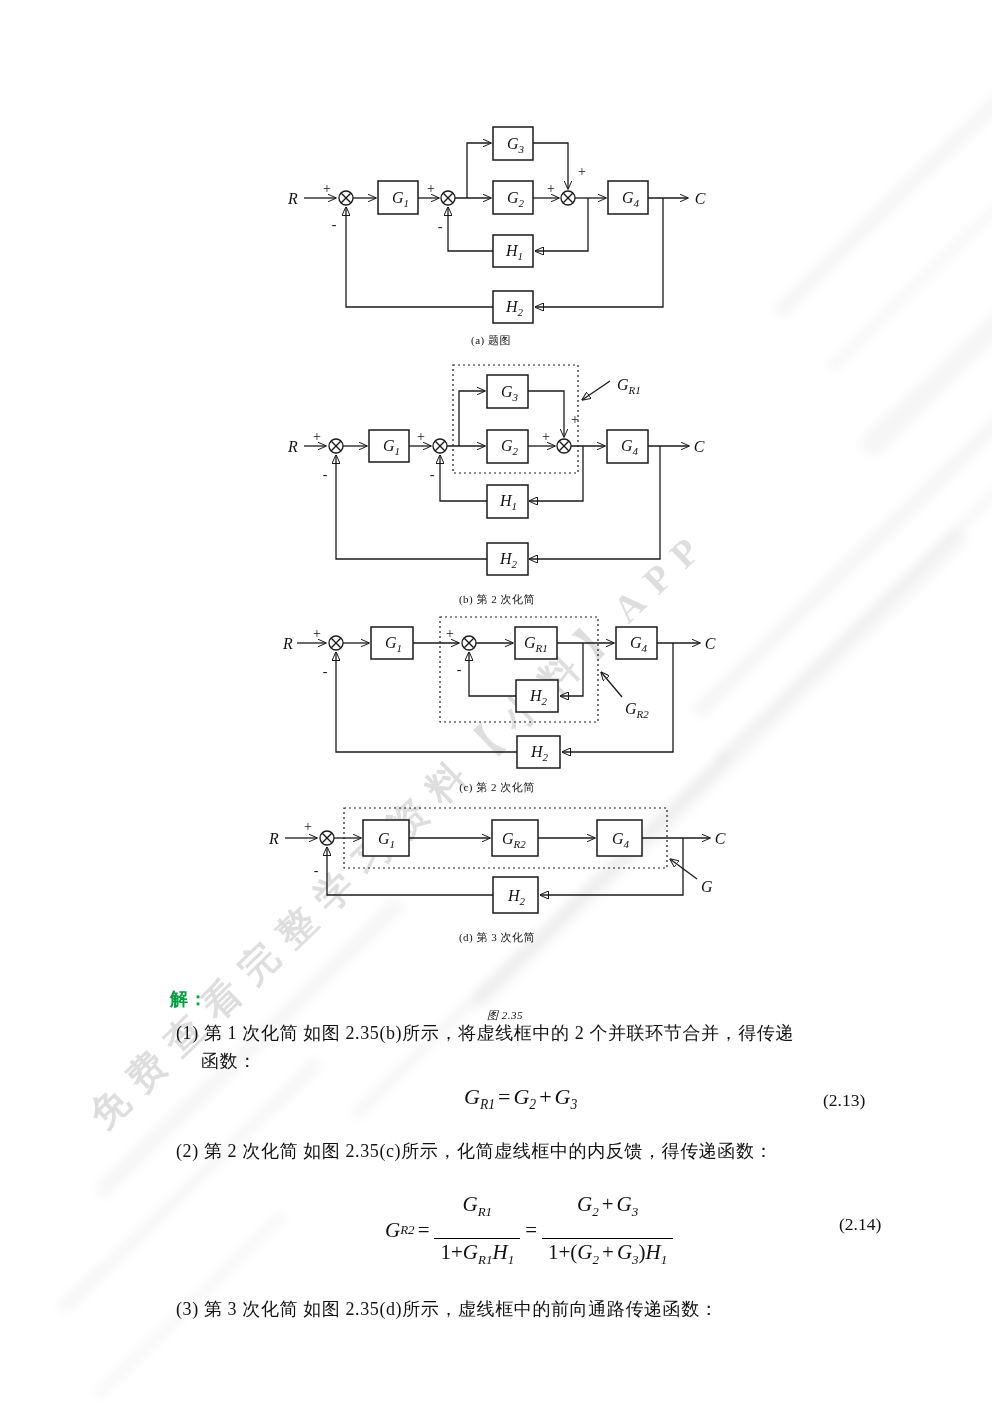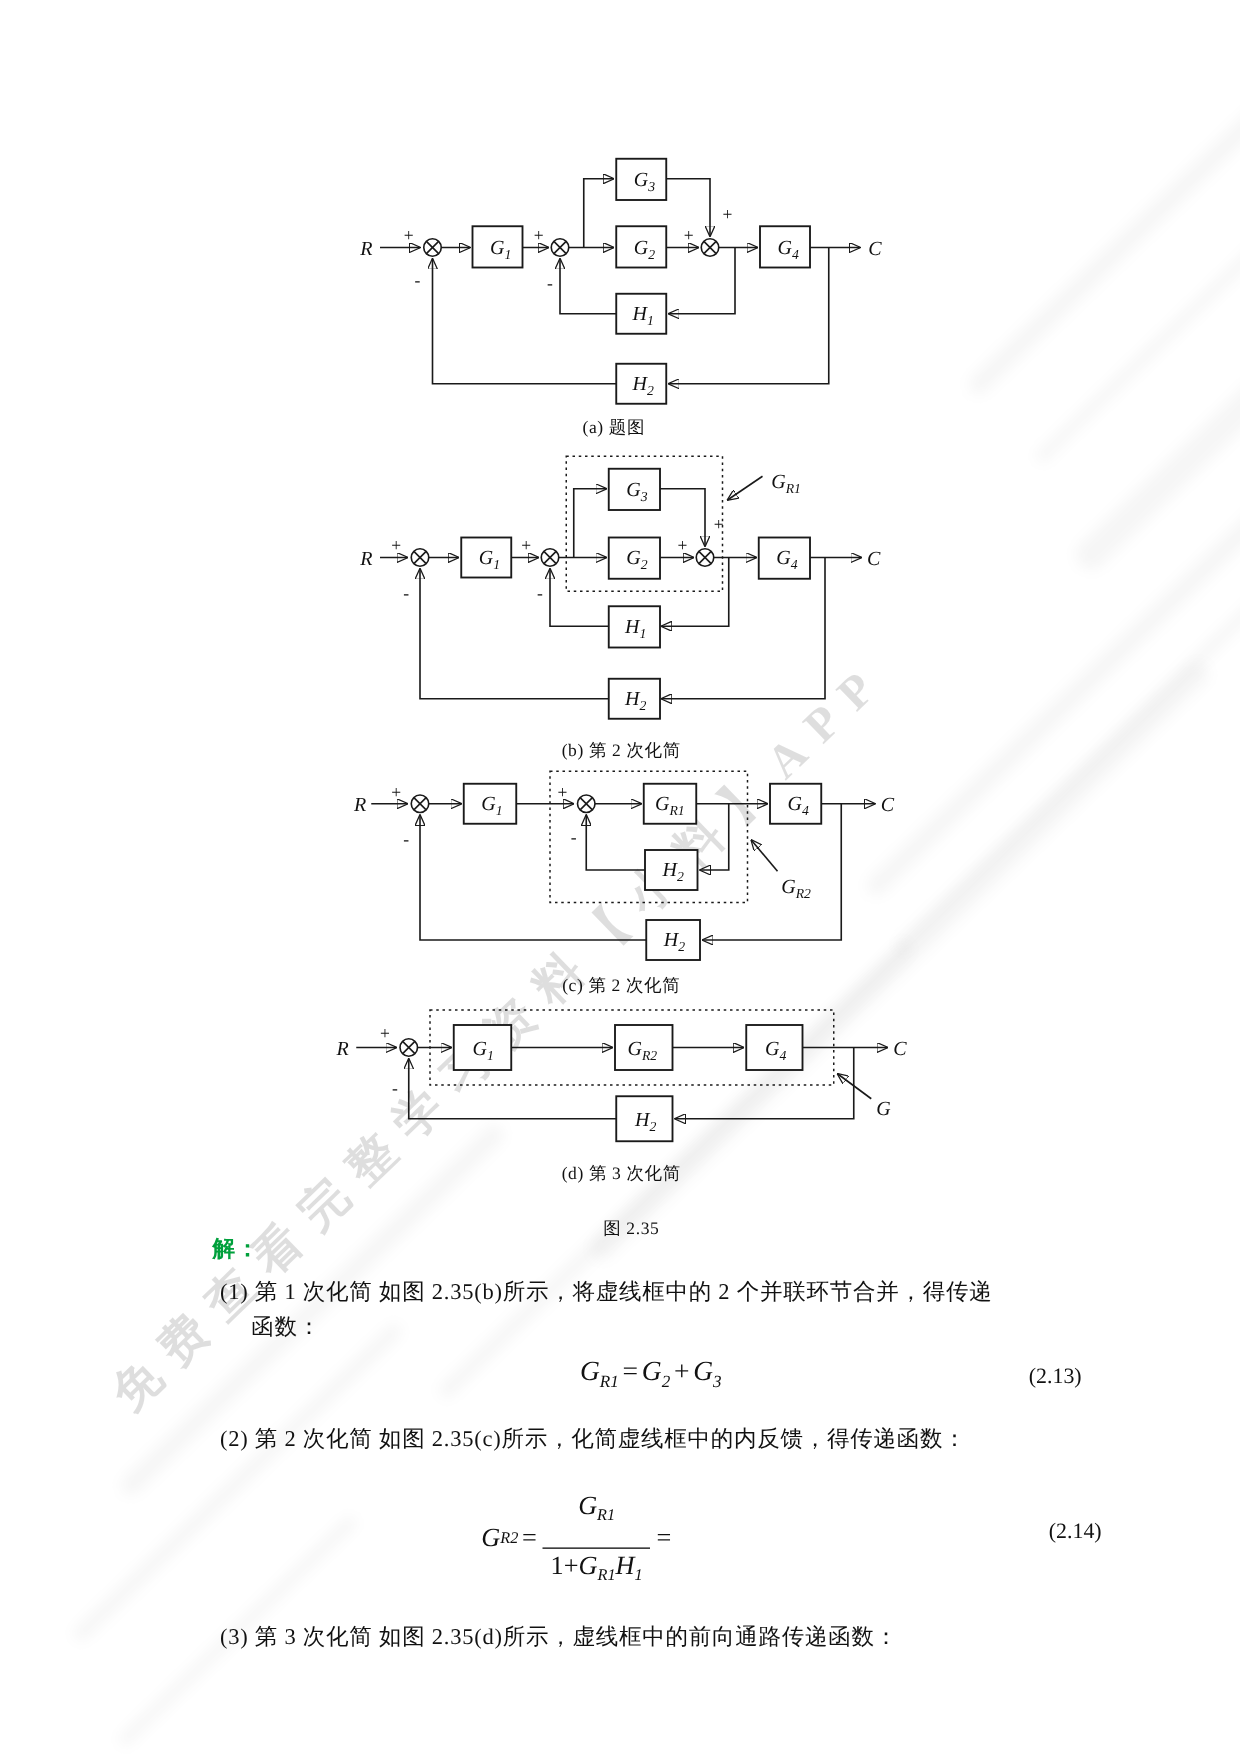--- a/index.html
+++ b/index.html
@@ -17,21 +17,21 @@
   .diag{position:absolute;z-index:2;}
   .diag line,.diag polyline,.diag rect,.diag circle,.diag path{stroke:#1a1a1a;fill:none;}
   .diag .box{fill:#fff;stroke-width:1.5;}
   .diag .wire{stroke-width:1.3;}
   .diag .dot{stroke-width:1.2;stroke-dasharray:2,3;fill:none;}
   .diag text{font-family:"Liberation Serif","DejaVu Serif",serif;fill:#111;stroke:none;}
   .diag .var{font-size:16px;font-style:italic;}
   .diag .sub{font-size:11px;font-style:italic;}
   .diag .sgn{font-size:14px;font-style:normal;}
   .cap{position:absolute;z-index:2;transform:translateX(-50%);white-space:nowrap;
-       font-size:14px;letter-spacing:0.5px;text-align:center;}
+       font-size:11px;letter-spacing:0.5px;text-align:center;}
   
   .sol-head{position:absolute;z-index:2;font-size:18px;font-weight:bold;color:#00A03C;letter-spacing:1px;}
   .para{position:absolute;z-index:2;font-size:18px;letter-spacing:0.6px;white-space:nowrap;}
   .eq{position:absolute;z-index:2;font-size:22px;white-space:nowrap;}
   .eq .v{font-style:italic;}
   .eq sub{font-size:62%;font-style:italic;}
   .eq .op{font-style:normal;padding:0 3px;}
   .eq14{display:flex;align-items:center;font-size:21px;}
   .frac{display:inline-flex;flex-direction:column;align-items:center;margin:0 2px;}
   .frac .num{padding:0 6px 1px;}
@@ -255,21 +255,21 @@
     <text class="var" x="502" y="844"><tspan>G</tspan><tspan class="sub" dy="4">R2</tspan></text>
     <text class="var" x="612" y="844"><tspan>G</tspan><tspan class="sub" dy="4">4</tspan></text>
     <text class="var" x="508" y="901"><tspan>H</tspan><tspan class="sub" dy="4">2</tspan></text>
     <text class="var" x="701" y="892">G</text>
     <g>
       <text class="sgn" x="308" y="831" text-anchor="middle">+</text>
       <text class="sgn" x="316" y="875" text-anchor="middle">-</text>
     </g>
   </svg>
   <div class="cap" style="left:497px;top:930px;">(d) 第 3 次化简</div>
-  <div class="cap" style="left:505px;top:974px;">图 2.35</div>
+  <div class="cap" style="left:505px;top:1008px;font-style:italic;">图 2.35</div>
 
   <div class="sol-head" style="left:170px;top:987px;">解：</div>
 
   <div class="para" style="left:176px;top:1021px;">(1) 第 1 次化简  如图 2.35(b)所示，将虚线框中的 2 个并联环节合并，得传递</div>
   <div class="para" style="left:170px;top:1049px;margin-left:31px;">函数：</div>
 
   <div class="eq" style="left:464px;top:1084px;">
     <span class="v">G</span><sub>R1</sub><span class="op">=</span><span class="v">G</span><sub>2</sub><span class="op">+</span><span class="v">G</span><sub>3</sub>
   </div>
   <div class="eqnum" style="left:795px;top:1090px;">(2.13)</div>
@@ -278,18 +278,22 @@
 
   <div class="eq eq14" style="left:385px;top:1192px;">
     <span class="v">G</span>
       <sub>R2</sub>
       <span class="op">=</span>
     <span class="frac">
       <span class="num"><span class="v">G</span><sub>R1</sub></span>
       <span class="den"><span class="op" style="padding:0;">1+</span><span class="v">G</span><sub>R1</sub><span class="v">H</span><sub>1</sub></span>
     </span>
     <span class="op">=</span>
+    <span class="frac">
+      <span class="num"><span class="v">G</span><sub>2</sub><span class="op">+</span><span class="v">G</span><sub>3</sub></span>
+      <span class="den"><span class="op" style="padding:0;">1+(</span><span class="v">G</span><sub>2</sub><span class="op">+</span><span class="v">G</span><sub>3</sub><span class="op" style="padding:0;">)</span><span class="v">H</span><sub>1</sub></span>
+    </span>
   </div>
   <div class="eqnum" style="left:811px;top:1214px;">(2.14)</div>
 
   <div class="para" style="left:176px;top:1297px;">(3) 第 3 次化简  如图 2.35(d)所示，虚线框中的前向通路传递函数：</div>
 
 </div>
 
 </body></html>

